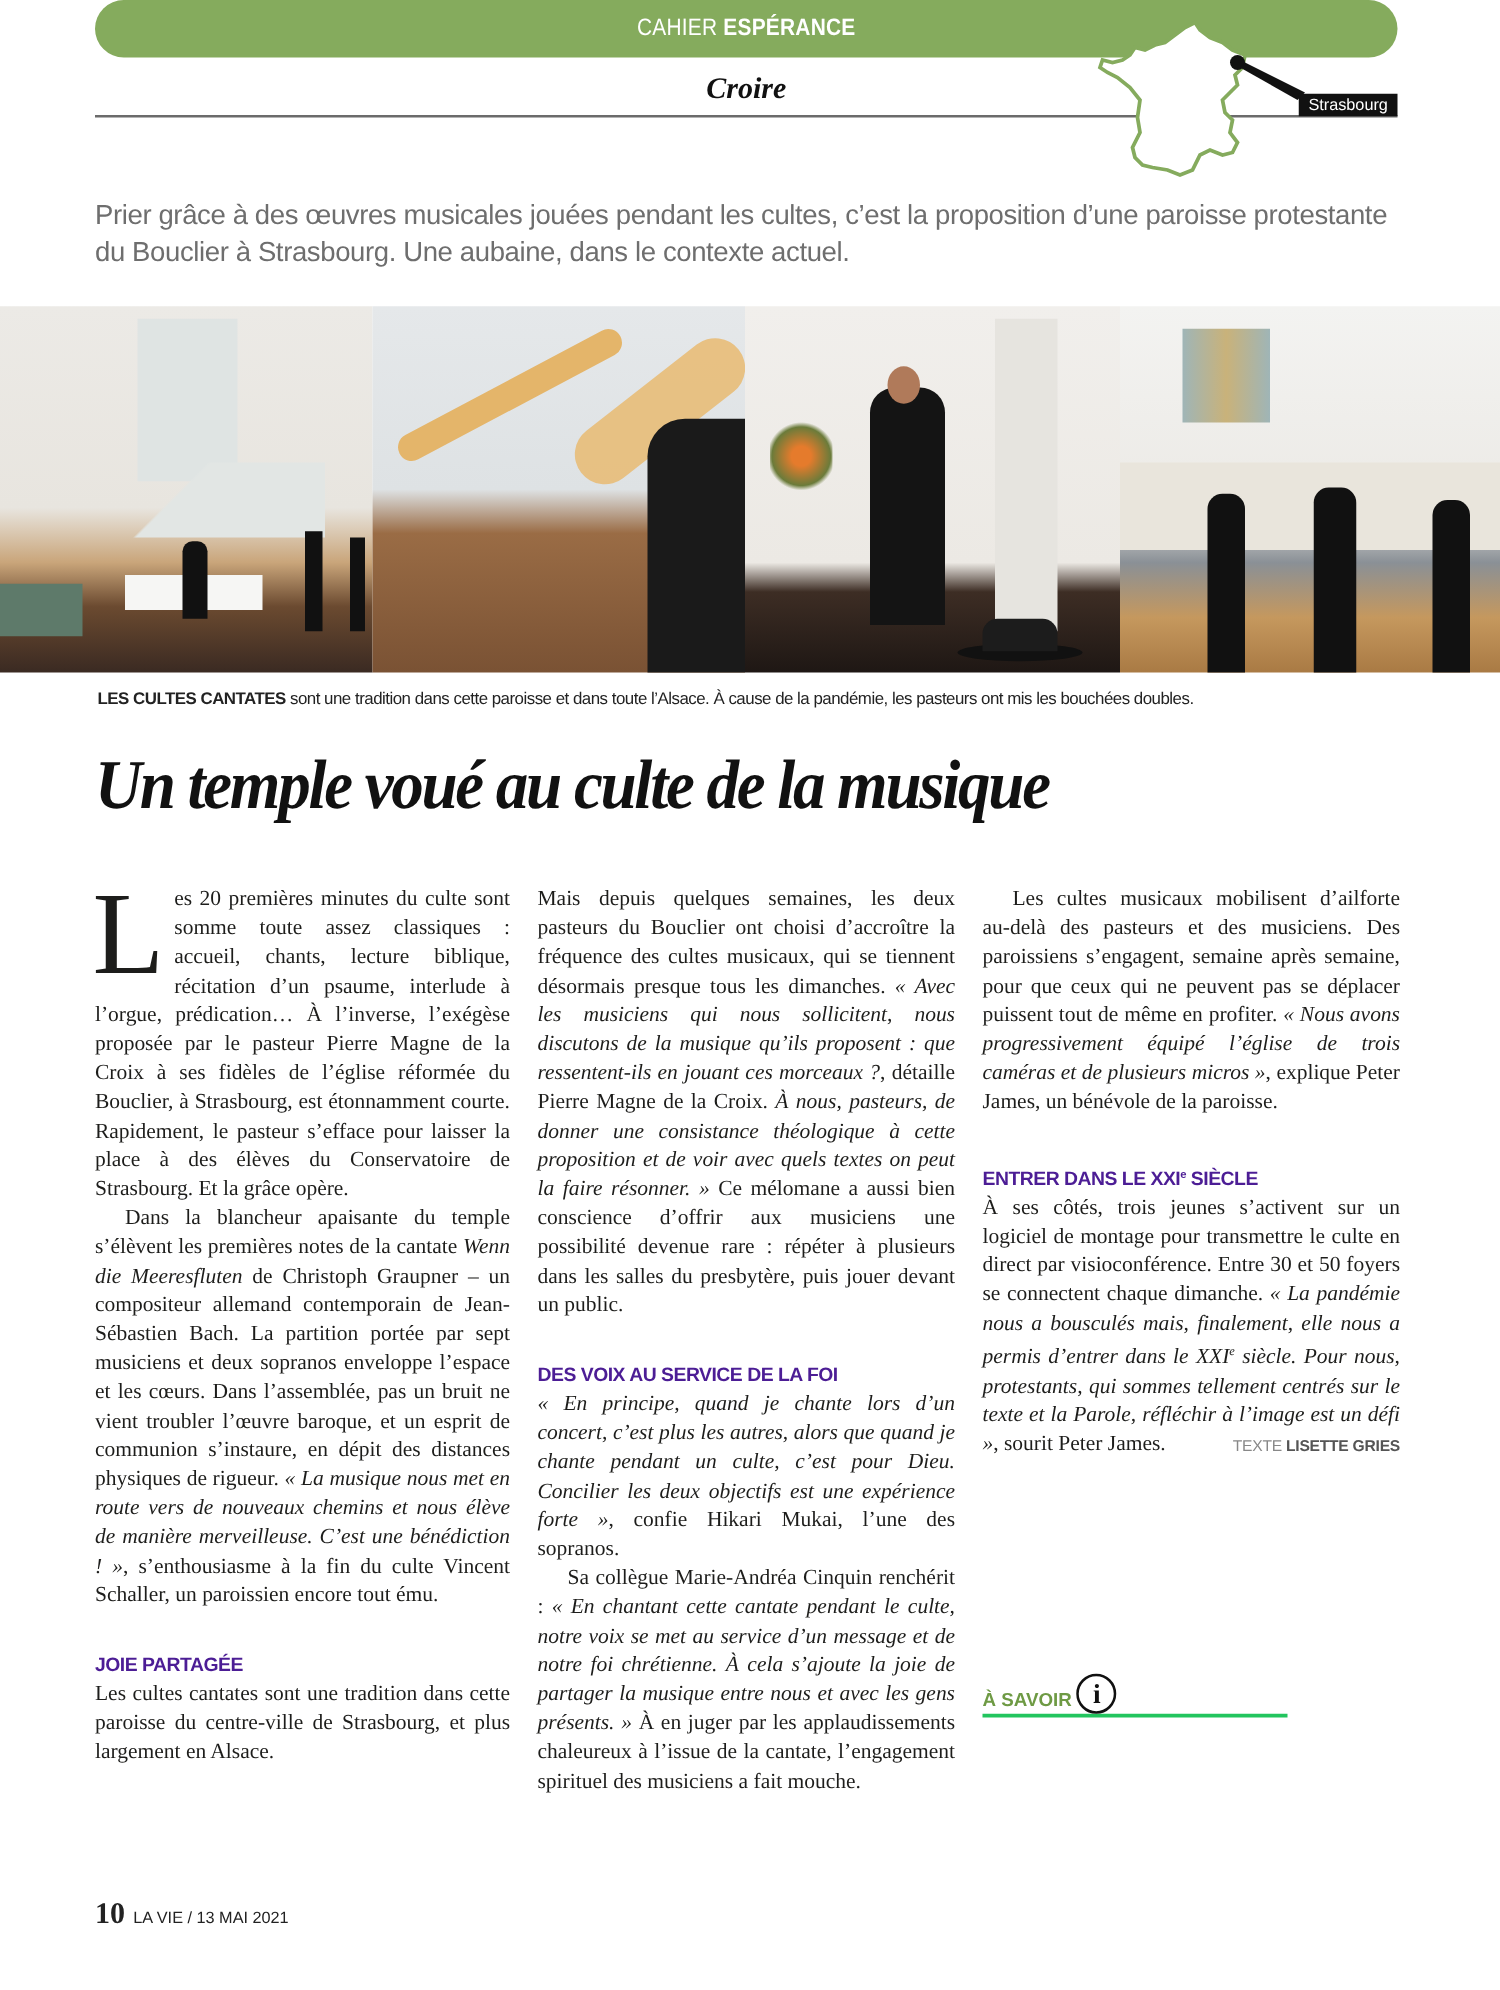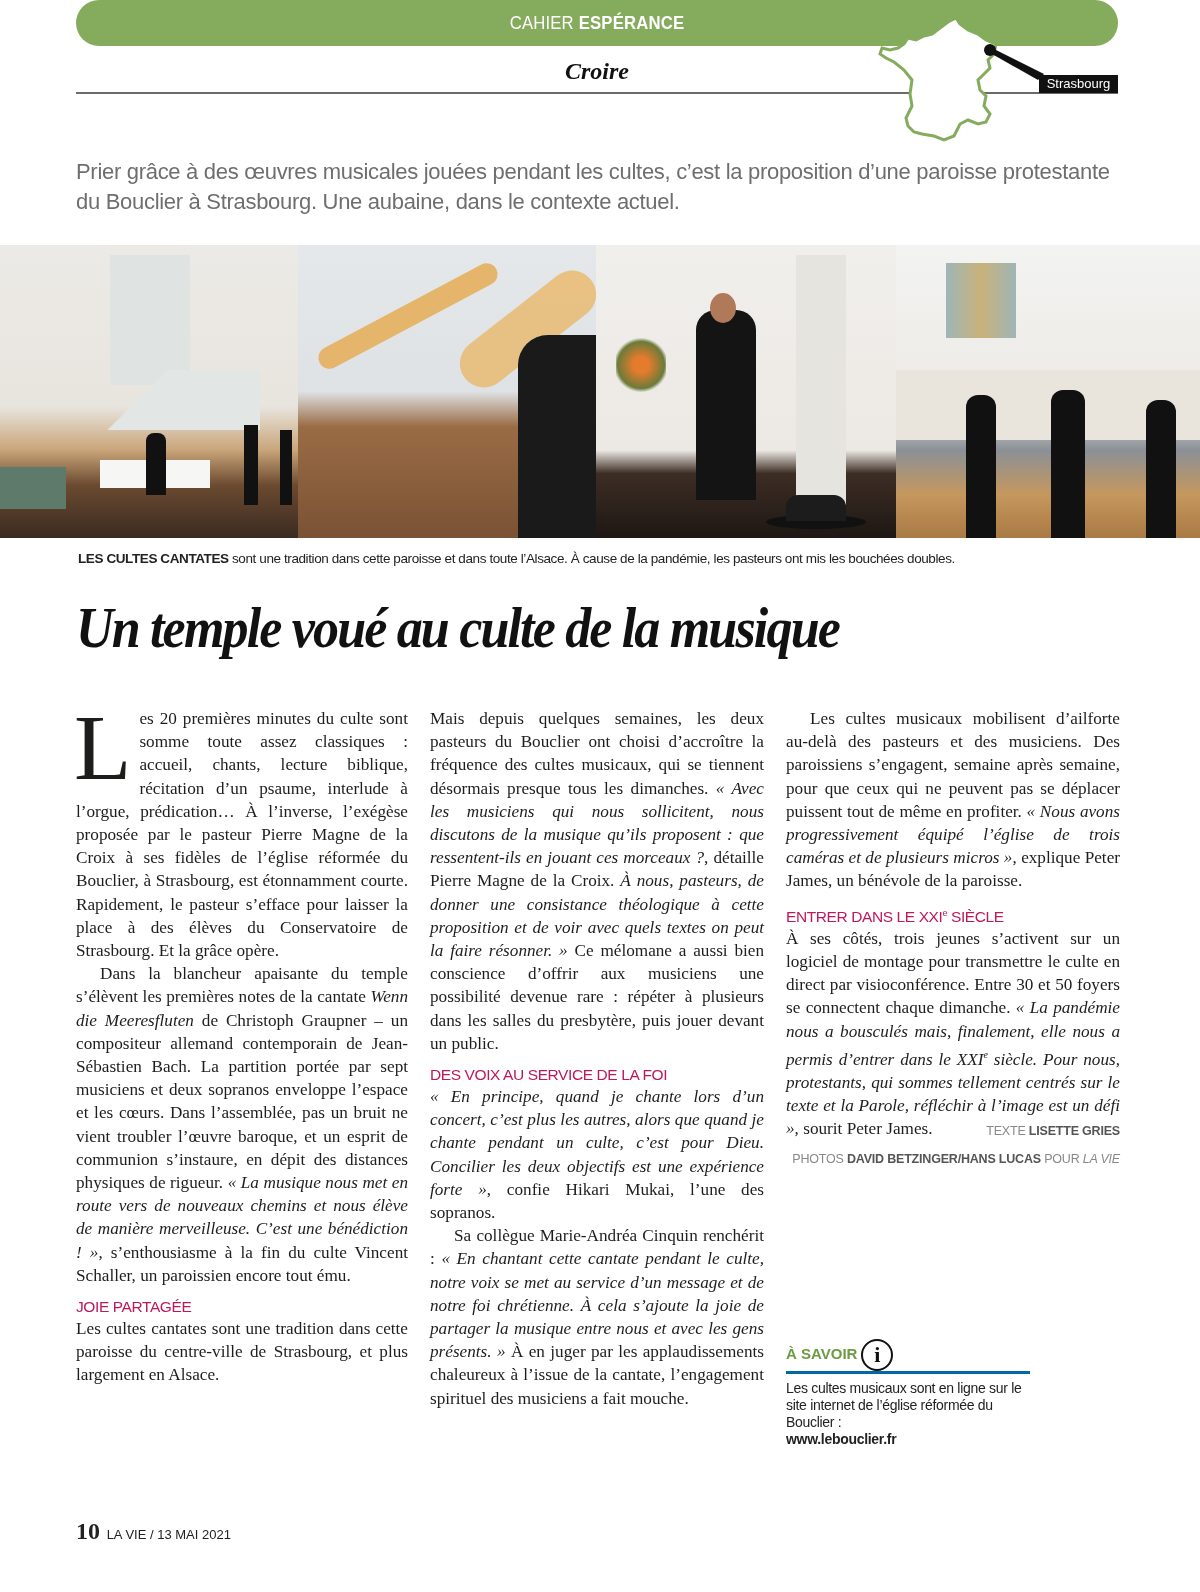--- a/index.html
+++ b/index.html
@@ -32,29 +32,29 @@
            font-weight:700; font-size:56px; letter-spacing:-2px; color:#111; transform:scaleX(0.93); transform-origin:left; }
 
   .col { position:absolute; top:707px; width:332px; font-size:17.2px; line-height:23.2px; text-align:justify;
          hyphens:manual; color:#1d1d1b; }
   .col p { margin:0; }
   .col p.indent { text-indent:24px; }
   .col1 { left:76px; }
   .col2 { left:430px; width:334px; }
   .col3 { left:786px; width:334px; }
   .drop { float:left; font-size:94px; line-height:76px; margin:2px 8px 0 -2px; font-family:"Liberation Serif", serif; }
-  .sub { font-family:"Liberation Sans", sans-serif; font-weight:400; font-size:15.5px; letter-spacing:-0.4px;
-         margin-top:10px; line-height:20px; color:#be185d; }
+  .sub { font-family:"Liberation Sans", sans-serif; font-weight:700; font-size:15.5px; letter-spacing:-0.4px;
+         margin-top:36px; line-height:20px; color:#4c1d95; }
   em { font-style:italic; }
   .credit { font-family:"Liberation Sans", sans-serif; font-size:12.5px; color:#888; text-align:right; letter-spacing:-0.2px; }
   .credit b { color:#555;text-align:center; }
   .endmark { color:#c0392b; font-weight:700; }
 
   .asavoir { position:absolute; left:786px; top:1338px; width:244px; }
-  .asavoir-head { display:flex; align-items:center; gap:4px; height:36px; border-bottom:3px solid #0369a1; padding-bottom:0; }
+  .asavoir-head { display:flex; align-items:flex-end; gap:4px; height:36px; border-bottom:3px solid #22c55e; padding-bottom:0; }
   .asavoir-label { font-family:"Liberation Sans", sans-serif; font-weight:700; color:#6e9a44; font-size:15px; margin-bottom:2px; }
   .info-icon { width:32px; height:32px; border:2.5px solid #111; border-radius:50%; display:flex; align-items:center; justify-content:center;
                font-family:"Liberation Serif", serif; font-weight:700; font-size:22px; color:#111; }
   .asavoir-body { font-family:"Liberation Sans", sans-serif; font-size:14px; line-height:17px; margin-top:6px; color:#222; letter-spacing:-0.3px; }
   .asavoir-body b { font-weight:700; }
 
   .folio { position:absolute; left:76px; top:1518px; font-family:"Liberation Sans", sans-serif; font-size:13px; color:#222; }
   .folio .num { font-family:"Liberation Serif", serif; font-weight:700; font-size:24px; margin-right:3px; }
 </style>
 </head>
@@ -147,35 +147,25 @@
   <div class="sub">
     <span>ENTRER DANS LE XXI</span><sup style="font-size:9px;">e</sup><span> SIÈCLE</span>
   </div>
   <p>
     <span>À ses côtés, trois jeunes s’activent sur un logiciel de montage pour transmettre le culte en direct par visioconférence. Entre 30 et 50 foyers se connectent chaque dimanche. </span><em>« La pandémie nous a bouscu­lés mais, finalement, elle nous a permis d’entrer dans le XXI</em><sup style="font-size:10px;font-style:italic;">e</sup><em> siècle. Pour nous, pro­testants, qui sommes tellement centrés sur le texte et la Parole, réfléchir à l’image est un défi »</em><span>, sourit Peter James.</span>
   </p>
   <div class="credit" style="margin-top:-20px;">
     <span>TEXTE</span>
     <b>LISETTE GRIES</b>
   </div>
-  <div class="credit" style="margin-top:4px;">
-    <span>PHOTOS</span>
-    <b>DAVID BETZINGER/HANS LUCAS</b>
-    <span>POUR</span>
-    <i>LA VIE</i>
-  </div>
 </div>
 
 <div class="asavoir">
   <div class="asavoir-head">
     <span class="asavoir-label">À SAVOIR</span>
     <span class="info-icon">i</span>
-  </div>
-  <div class="asavoir-body">
-    <span>Les cultes musicaux sont en ligne sur le site internet de l’église réformée du Bouclier :</span><br>
-    <b>www.lebouclier.fr</b>
   </div>
 </div>
 
 <div class="folio">
   <span class="num">10</span>
   <span>LA VIE / 13 MAI 2021</span>
 </div>
 
 </body></html>

